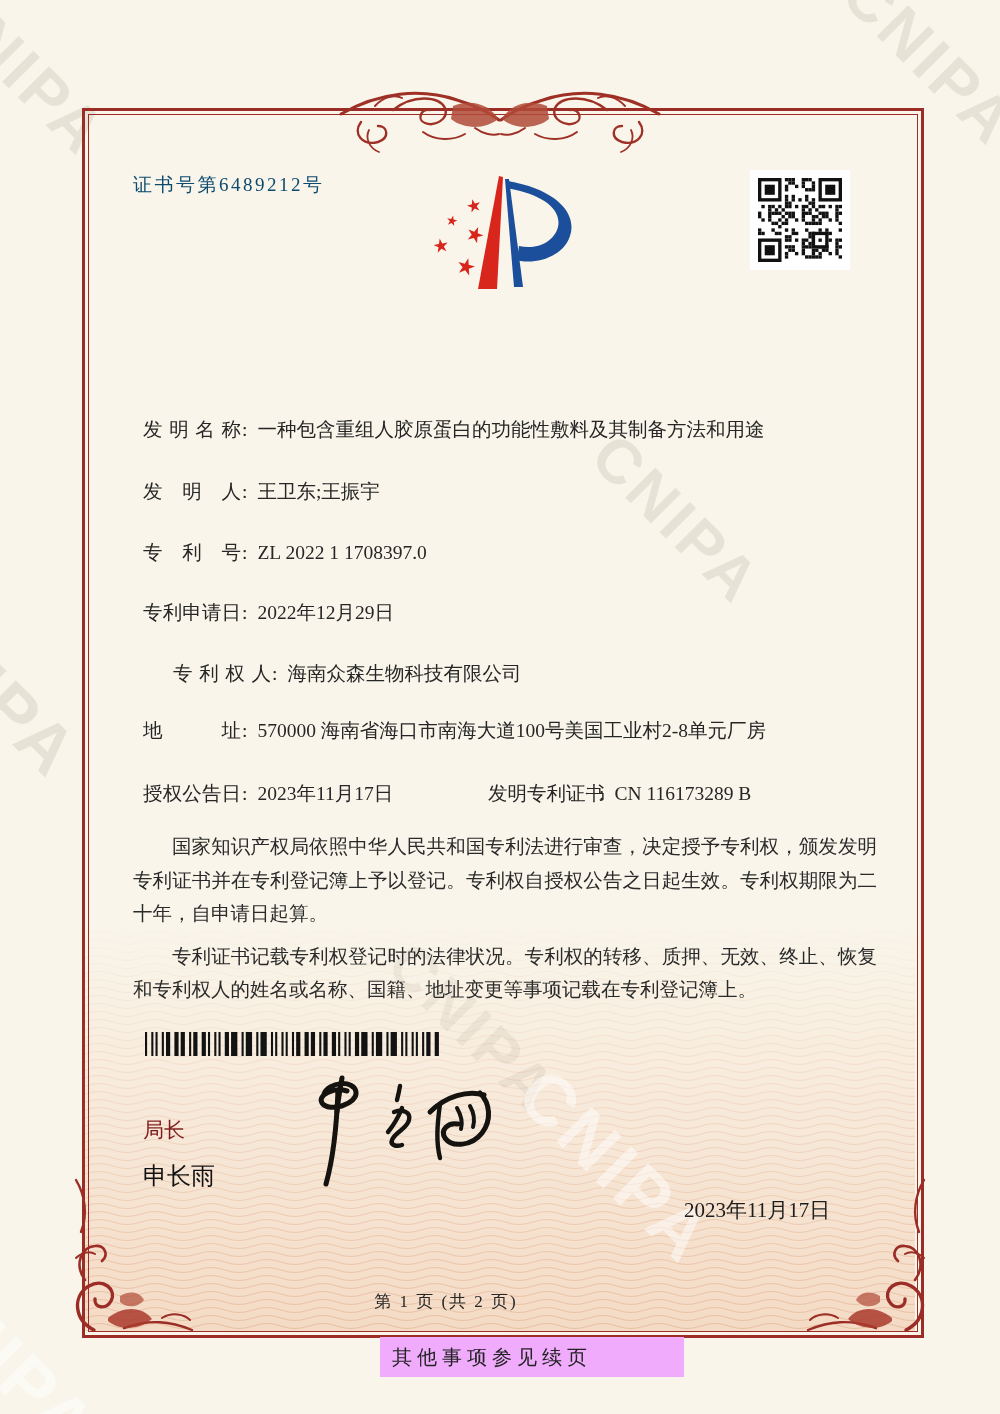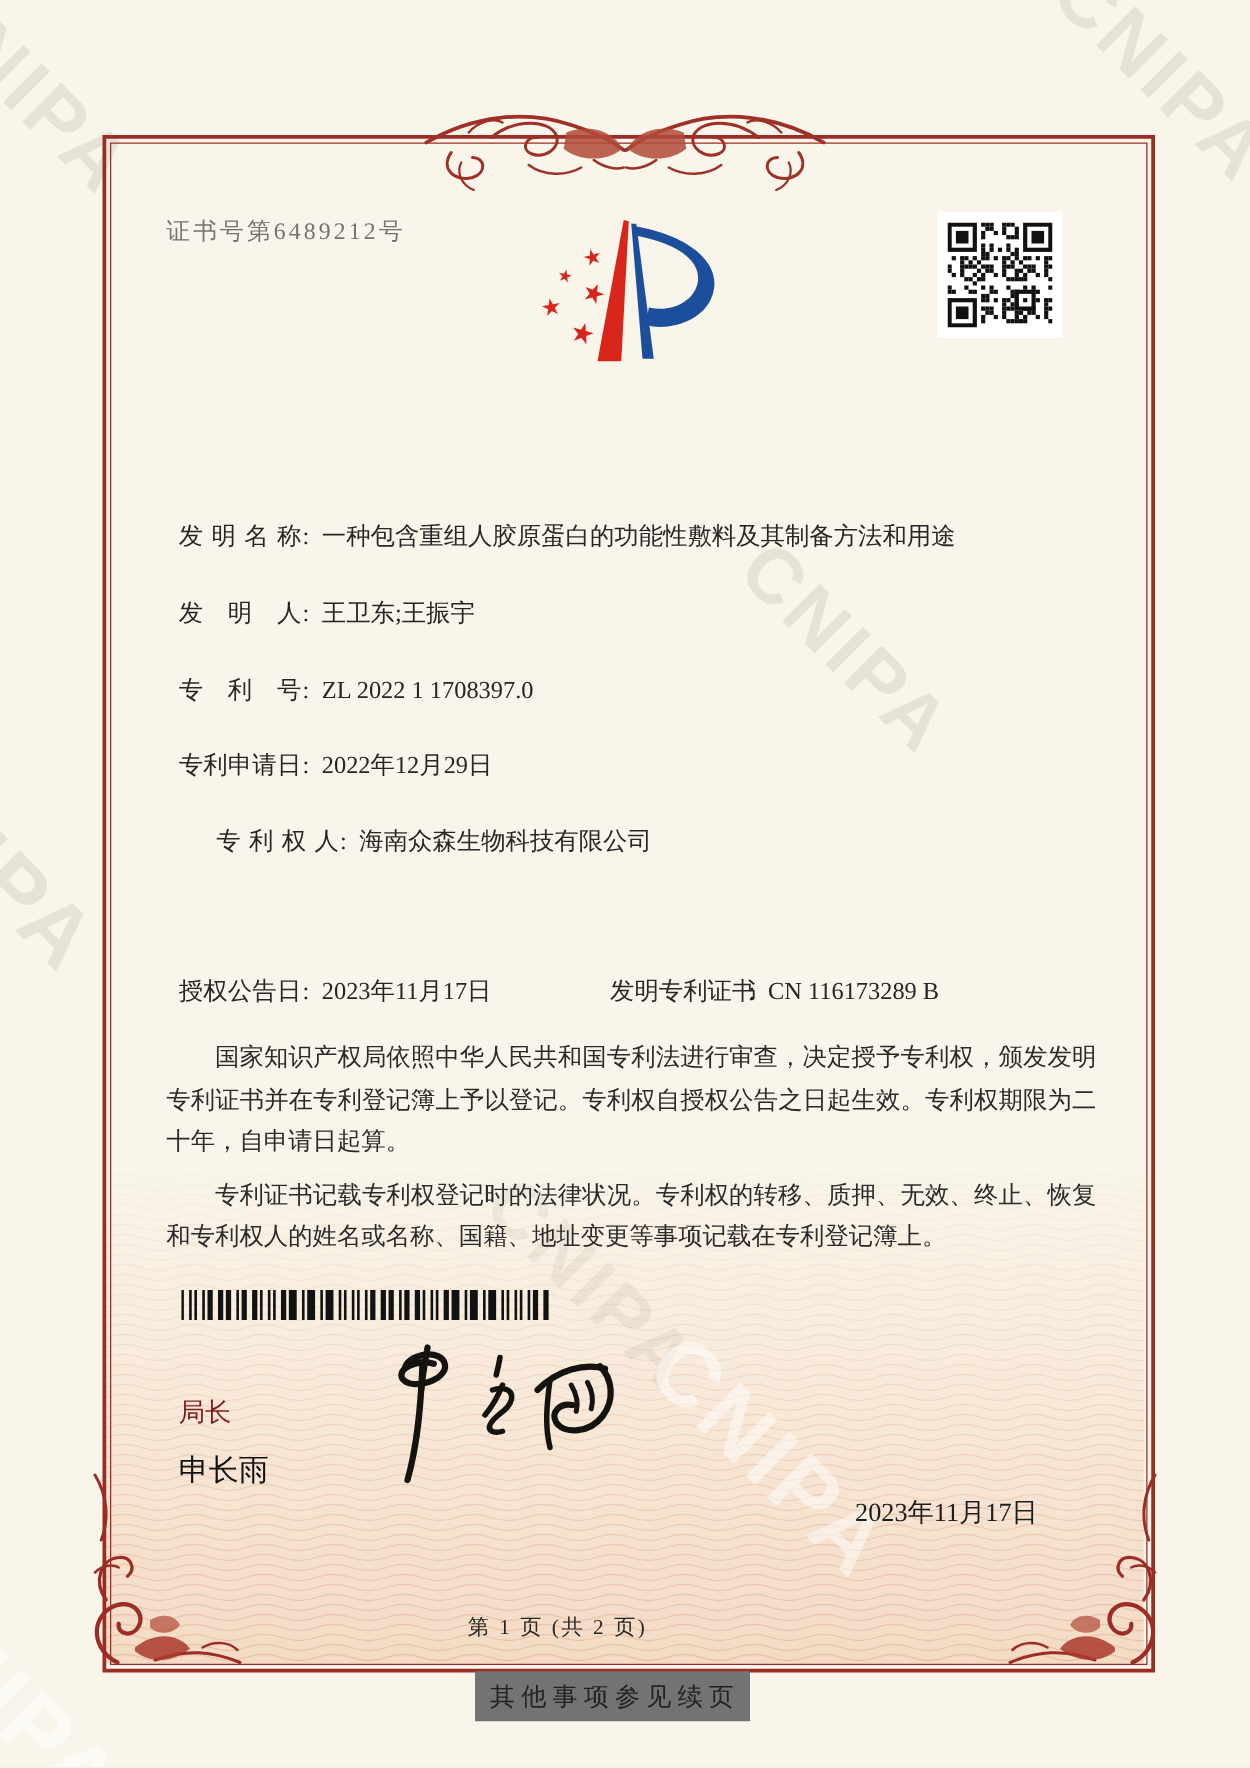--- a/index.html
+++ b/index.html
@@ -20,21 +20,21 @@
   .wave-zone svg{position:absolute;inset:0;}
 
   
   .frame{position:absolute;left:82px;top:108px;width:836px;height:1224px;
          border:3px solid #9b2d26;pointer-events:none;}
   .frame-inner{position:absolute;inset:3px;border:1px solid #9b2d26;}
 
   .ornament{position:absolute;pointer-events:none;}
 
   
-  .cert-no{position:absolute;left:133px;top:172px;font-size:19px;letter-spacing:2.5px;color:#737373;}
+  .cert-no{position:absolute;left:133px;top:172px;font-size:19px;letter-spacing:2.5px;color:#0c4a6e;}
   .logo{position:absolute;left:420px;top:152px;width:160px;height:140px;}
   .qr-box{position:absolute;left:750px;top:170px;width:100px;height:100px;background:#ffffff;}
   .qr-box svg{position:absolute;left:8px;top:8px;}
 
   .title{position:absolute;left:0;top:296px;width:1000px;text-align:center;
          font-size:45px;font-weight:bold;color:#141414;letter-spacing:17px;text-indent:17px;}
 
   
   .field-row{position:absolute;left:143px;width:730px;font-size:19.5px;line-height:31px;color:#262626;}
   .f-label{display:inline-block;width:98px;text-align:justify;text-align-last:justify;vertical-align:top;}
@@ -51,21 +51,21 @@
   .barcode{position:absolute;left:145px;top:1032px;width:296px;height:24px;}
   .barcode svg{width:100%;height:100%;}
   .sig-role{position:absolute;left:143px;top:1116px;font-size:21px;
             font-family:"Liberation Sans","DejaVu Sans",sans-serif;color:#7f1d1d;}
   .sig-name{position:absolute;left:143px;top:1160px;font-size:24px;
             font-family:"Liberation Sans","DejaVu Sans",sans-serif;color:#111;}
   .signature{position:absolute;left:280px;top:1066px;width:250px;height:128px;}
   .issue-date{position:absolute;left:684px;top:1196px;font-size:21px;color:#1d1d1d;}
   .page-info{position:absolute;left:0;top:1290px;width:892px;text-align:center;
              font-size:17px;color:#262626;letter-spacing:2px;}
-  .note-box{position:absolute;left:380px;top:1337px;width:220px;height:40px;background:#737373;}
+  .note-box{position:absolute;left:380px;top:1337px;width:304px;height:40px;background:#f0abfc;}
   .note-text{padding:7px 0 0 12px;font-size:20px;letter-spacing:5px;color:#222;}
 </style>
 </head>
 <body>
 
 <div class="page">
 
   <div class="wave-zone">
     <div class="wave-grad"></div>
     <svg width="830" height="401" viewBox="0 0 830 401" xmlns="http://www.w3.org/2000/svg">
@@ -378,20 +378,23 @@
   </div>
   <div class="field-row" style="top:537px;">
     <span class="f-label">专利号</span><span class="f-colon">:</span><span class="f-value">ZL 2022 1 1708397.0</span>
   </div>
   <div class="field-row" style="top:597px;">
     <span class="f-label">专利申请日</span><span class="f-colon">:</span><span class="f-value">2022年12月29日</span>
   </div>
   <div class="field-row" style="top:658px;margin-left:30px;">
     <span class="f-label">专利权人</span><span class="f-colon">:</span><span class="f-value">海南众森生物科技有限公司</span>
   </div>
+  <div class="field-row" style="top:715px;">
+    <span class="f-label">地址</span><span class="f-colon">:</span><span class="f-value" style="width:568px;">570000 海南省海口市南海大道100号美国工业村2-8单元厂房</span>
+  </div>
   <div class="field-row" style="top:778px;font-family:Liberation Serif, serif;">
     <span class="f-label">授权公告日</span><span class="f-colon">:</span><span class="f-value">2023年11月17日</span>
     <span class="pair2">
       <span class="f-label">发明专利证书</span><span class="f-colon">:</span><span class="f-value">CN 116173289 B</span>
     </span>
   </div>
 
   <div class="legal">
     <p>国家知识产权局依照中华人民共和国专利法进行审查，决定授予专利权，颁发发明专利证书并在专利登记簿上予以登记。专利权自授权公告之日起生效。专利权期限为二十年，自申请日起算。</p>
     <p>专利证书记载专利权登记时的法律状况。专利权的转移、质押、无效、终止、恢复和专利权人的姓名或名称、国籍、地址变更等事项记载在专利登记簿上。</p>

